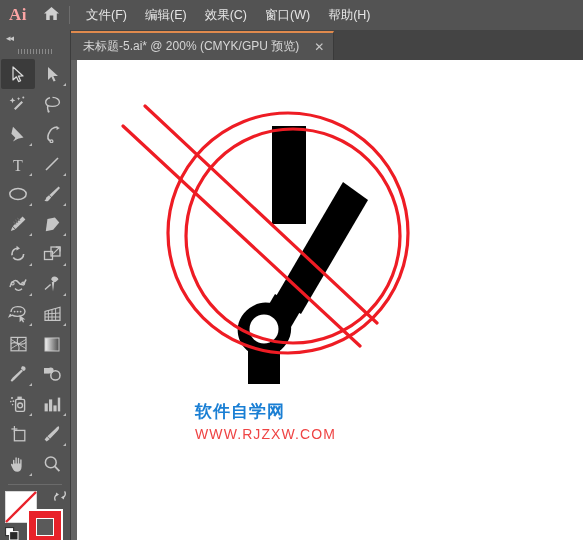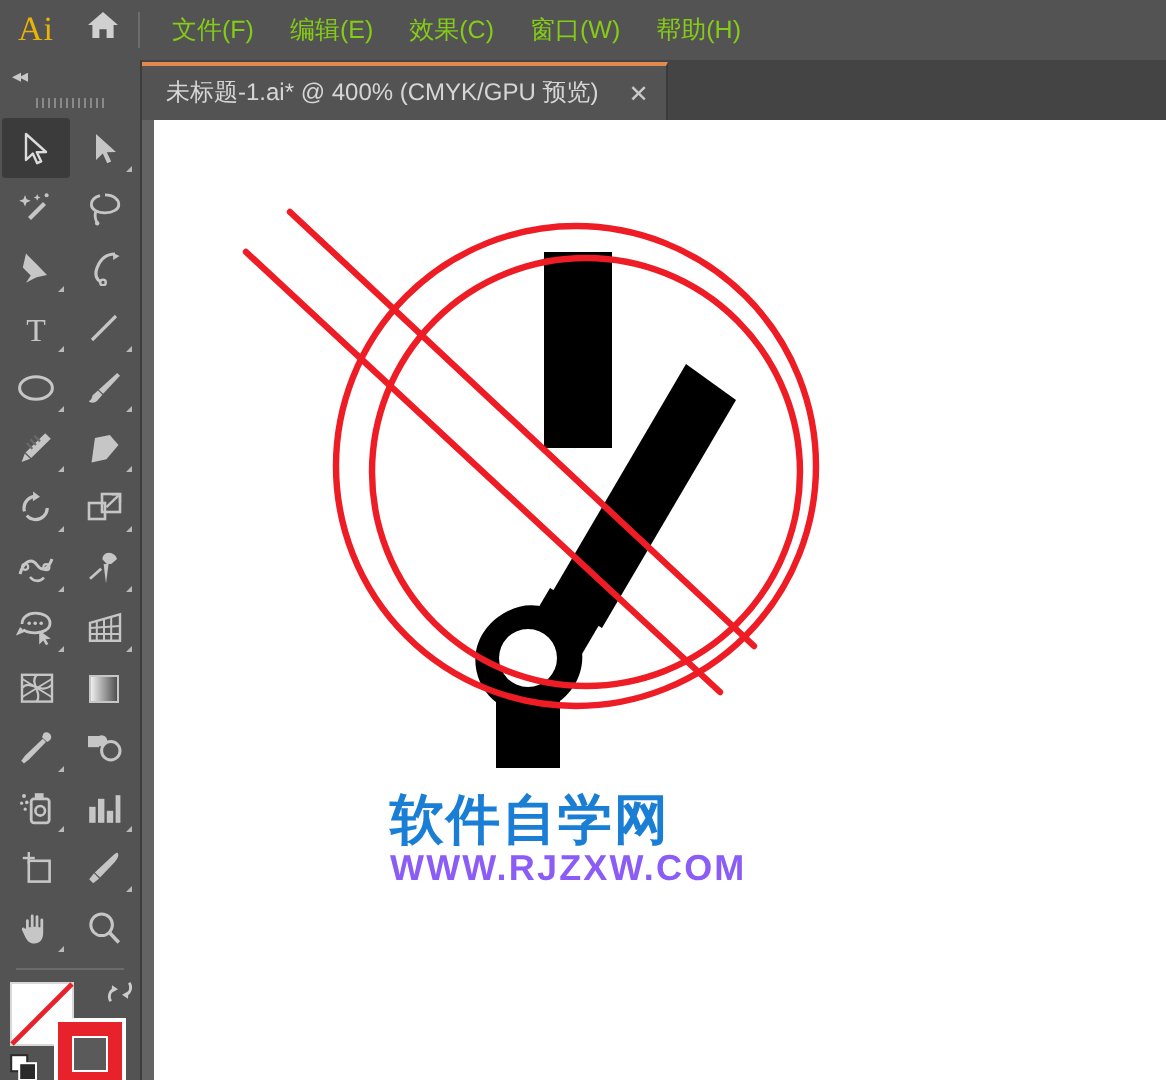--- a/index.html
+++ b/index.html
@@ -11,29 +11,29 @@
   }
   #app{position:relative;width:583px;height:540px;}
 
   
   .menubar{
     position:absolute;left:0;top:0;width:583px;height:30px;
     background:#535353;display:flex;align-items:center;
   }
   .ai-logo{
     width:36px;height:30px;display:flex;align-items:center;justify-content:center;
-    color:#eab308;font-size:17px;font-weight:normal;letter-spacing:.5px;
+    color:#fca5a5;font-size:17px;font-weight:bold;letter-spacing:.5px;
     font-family:"Liberation Serif","DejaVu Serif",serif;
   }
   .home-btn{width:30px;height:30px;display:flex;align-items:center;justify-content:center;}
   .home-ico{display:block;}
   .menu-divider{width:1px;height:18px;background:#6d6d6d;margin:0 7px 0 3px;}
   .menu-items{display:flex;align-items:center;height:30px;}
   .menu-item{
-    color:#84cc16;font-size:12.5px;padding:0 9px;height:30px;
+    color:#e5e5e5;font-size:12.5px;padding:0 9px;height:30px;
     display:flex;align-items:center;white-space:nowrap;cursor:default;
   }
 
   
   .tabbar{
     position:absolute;left:71px;top:30px;width:512px;height:30px;
     background:#444444;display:flex;align-items:flex-end;
   }
   .doc-tab{
     height:29px;background:#535353;display:flex;align-items:center;
@@ -114,25 +114,25 @@
     position:absolute;left:6px;top:0px;width:506px;height:480px;
     background:#ffffff;
   }
   .artwork{position:absolute;left:0;top:0;}
 
   
   .watermark{
     position:absolute;left:118px;top:336px;pointer-events:none;user-select:none;
   }
   .wm-cn{
-    font-size:27px;font-weight:bold;color:#1a7fd4;letter-spacing:1px;
+    font-size:17px;font-weight:bold;color:#1a7fd4;letter-spacing:1px;
     line-height:30px;font-family:"DejaVu Sans","Liberation Sans",sans-serif;
   }
   .wm-en{
-    font-size:18px;font-weight:bold;color:#8b5cf6;letter-spacing:1.1px;
+    font-size:14px;font-weight:normal;color:#ef4444;letter-spacing:1.1px;
     line-height:15px;margin-top:1px;
     font-family:"Liberation Sans","DejaVu Sans",sans-serif;
   }
 </style>
 </head>
 <body>
 
 <div id="app">
 
   <div class="menubar">
@@ -149,21 +149,21 @@
       <div class="menu-item">文件(F)</div>
       <div class="menu-item">编辑(E)</div>
       <div class="menu-item">效果(C)</div>
       <div class="menu-item">窗口(W)</div>
       <div class="menu-item">帮助(H)</div>
     </div>
   </div>
 
   <div class="tabbar">
     <div class="doc-tab">
-      <span class="doc-tab-title">未标题-1.ai* @ 400% (CMYK/GPU 预览)</span>
+      <span class="doc-tab-title">未标题-5.ai* @ 200% (CMYK/GPU 预览)</span>
       <span class="tab-close">✕</span>
     </div>
   </div>
 
   <div class="toolbar">
 
     <div class="tb-collapse">◂◂</div>
     <div class="tb-grip">
         <i></i>
       </div>

